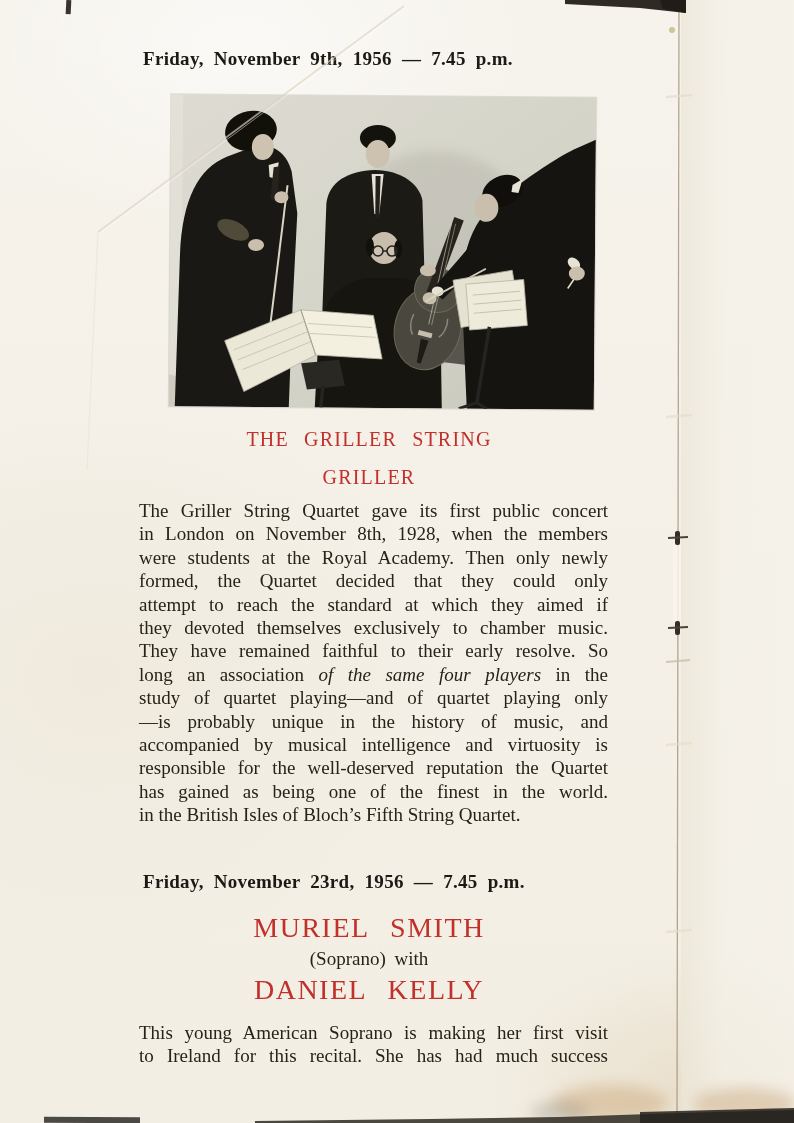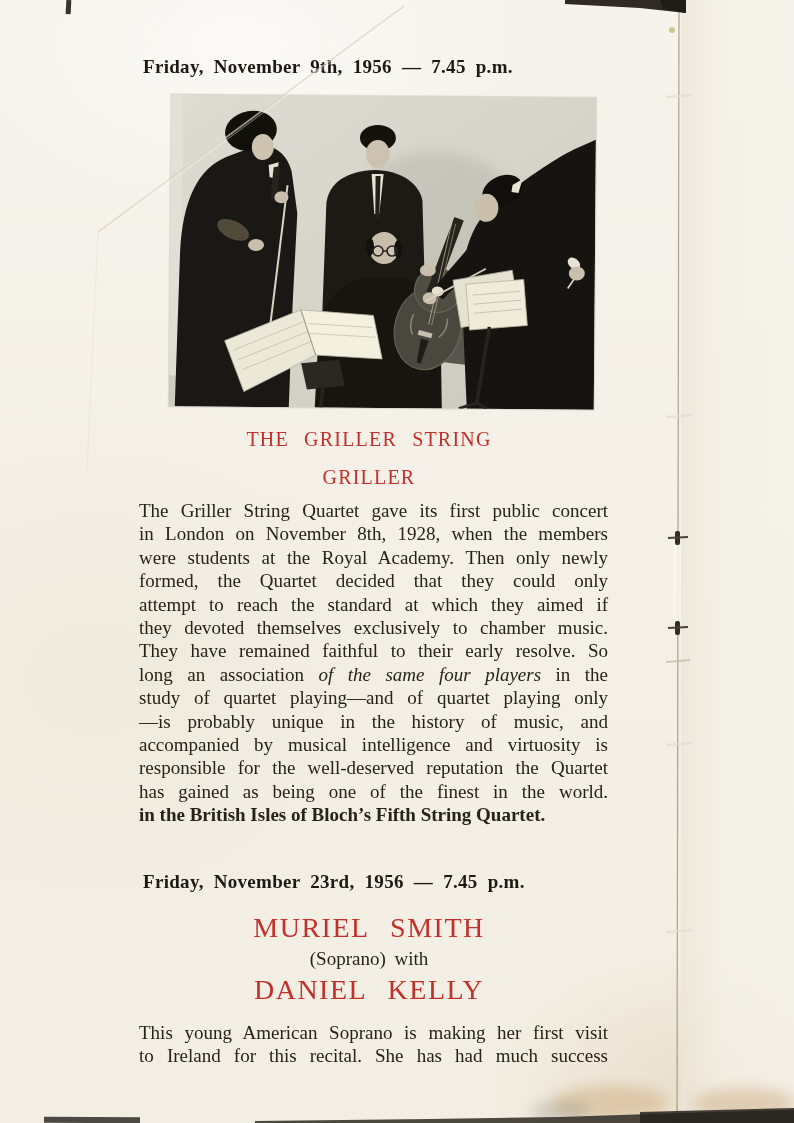--- a/index.html
+++ b/index.html
@@ -31,36 +31,36 @@
   }
   .subtitle{
     position:absolute;left:130px;width:478px;text-align:center;
     font-size:19px;word-spacing:4px;color:#241f19;
   }
   .body-copy{font-size:19px;color:#272319;}
   .jline{
     text-align:justify;text-align-last:justify;
     height:23.4px;line-height:23.4px;white-space:normal;margin-left:9px;
   }
-  .jline.lastline{text-align-last:auto;font-weight:bold;}
+  .jline.lastline{text-align-last:auto;}
   .ital{font-style:italic;}
   .photo{
     position:absolute;left:170px;top:96px;width:425px;height:312px;
     transform:rotate(.45deg);box-shadow:0 0 0 1px rgba(90,85,70,.15);
     background:#d8d7cd;
   }
   .photo svg{display:block;}
   .artifacts{position:absolute;left:0;top:0;width:794px;height:1123px;pointer-events:none;z-index:6;}
 </style>
 </head>
 <body>
 
 <div class="page">
 
-  <div class="dateline" style="top:48px;margin-top:8px;">Friday, November 9th, 1956 — 7.45 p.m.</div>
+  <div class="dateline" style="top:48px;">Friday, November 9th, 1956 — 7.45 p.m.</div>
 
   <div class="photo">
     <svg width="425" height="312" viewBox="0 0 425 312">
       <defs>
         <linearGradient id="wall" x1="0" y1="0" x2="1" y2="1">
           <stop offset="0" stop-color="#dedcd2"></stop>
           <stop offset=".55" stop-color="#d5d4c9"></stop>
           <stop offset="1" stop-color="#c8c7bc"></stop>
         </linearGradient>
         <filter id="soft" x="-40%" y="-40%" width="180%" height="180%">

